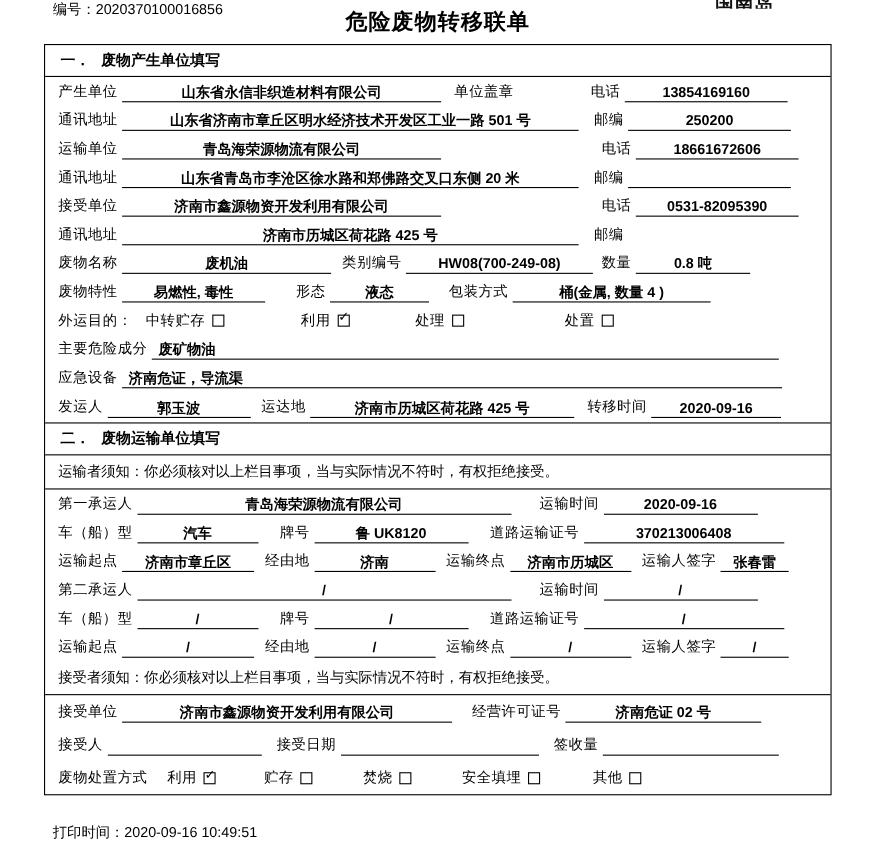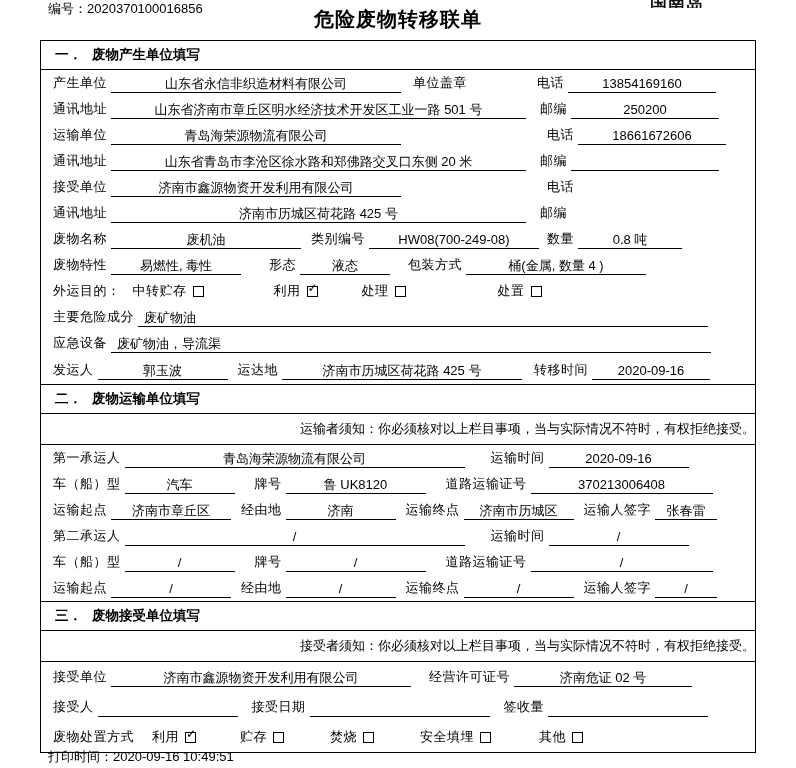--- a/index.html
+++ b/index.html
@@ -93,31 +93,31 @@
   .val {
     flex: none;
     border-bottom: 1px solid #000;
     text-align: center;
     font-size: 13px;
     height: 19px;
     line-height: 19px;
     margin: 0 4px;
     overflow: hidden;
     box-sizing: border-box;
+    font-weight: bold;
   }
   .val.left { text-align: left; padding-left: 6px; }
   .gap { flex: none; }
   .note-row {
     height: 30px;
     line-height: 30px;
     padding-left: 12px;
     font-size: 13px;
     border-bottom: 1px solid #000;
     border-top: 1px solid #000;
-    text-align: right;
   }
   .chk {
     display: inline-block;
     width: 11px;
     height: 11px;
     border: 1px solid #000;
     position: relative;
     vertical-align: -1px;
     margin-left: 6px;
     box-sizing: border-box;
@@ -189,20 +189,21 @@
         <span class="val" style="width:415px">山东省青岛市李沧区徐水路和郑佛路交叉口东侧 20 米</span>
         <span class="lbl" style="margin-left:10px">邮编</span>
         <span class="val" style="width:148px"></span>
       </div>
 
       <div class="row">
         <span class="lbl">接受单位</span>
         <span class="val" style="width:290px">济南市鑫源物资开发利用有限公司</span>
         <span class="gap" style="width:72px"></span>
         <span class="lbl" style="margin-left:70px">电话</span>
+        <span class="val" style="width:148px">0531-82095390</span>
       </div>
 
       <div class="row">
         <span class="lbl">通讯地址</span>
         <span class="val" style="width:415px">济南市历城区荷花路 425 号</span>
         <span class="lbl" style="margin-left:10px">邮编</span>
       </div>
 
       <div class="row">
         <span class="lbl">废物名称</span>
@@ -221,35 +222,35 @@
         <span class="lbl" style="margin-left:14px">包装方式</span>
         <span class="val" style="width:180px">桶(金属, 数量 4 )</span>
       </div>
 
       <div class="row">
         <span class="lbl">外运目的：</span>
         <span class="lbl" style="margin-left:12px">中转贮存</span>
         <span class="chk"></span>
         <span class="lbl" style="margin-left:70px">利用</span>
         <span class="chk on"></span>
-        <span class="lbl" style="margin-left:44px">处理</span>
+        <span class="lbl" style="margin-left:60px">处理</span>
         <span class="chk"></span>
         <span class="lbl" style="margin-left:92px">处置</span>
         <span class="chk"></span>
       </div>
 
       <div class="row">
         <span class="lbl">主要危险成分</span>
         <span class="val left" style="width:570px">废矿物油</span>
       </div>
 
 
       <div class="row">
         <span class="lbl">应急设备</span>
-        <span class="val left" style="width:600px">废矿物油，导流渠</span>
+        <span class="val left" style="width:600px">济南危证，导流渠</span>
       </div>
 
       <div class="row" style="height:28px">
         <span class="lbl">发运人</span>
         <span class="val" style="width:130px">郭玉波</span>
         <span class="lbl" style="margin-left:6px">运达地</span>
         <span class="val" style="width:240px">济南市历城区荷花路 425 号</span>
         <span class="lbl" style="margin-left:8px">转移时间</span>
         <span class="val" style="width:118px">2020-09-16</span>
       </div>
@@ -311,23 +312,20 @@
         <span class="val" style="width:120px">/</span>
         <span class="lbl" style="margin-left:6px">经由地</span>
         <span class="val" style="width:110px">/</span>
         <span class="lbl" style="margin-left:6px">运输终点</span>
         <span class="val" style="width:110px">/</span>
         <span class="lbl" style="margin-left:6px">运输人签字</span>
         <span class="val" style="width:62px">/</span>
       </div>
     </div>
 
-    <div class="sec-head sec3-head">
-      <span class="idx">三．</span><span>废物接受单位填写</span>
-    </div>
 
     <div class="note-row" style="border-top:none">接受者须知：你必须核对以上栏目事项，当与实际情况不符时，有权拒绝接受。</div>
 
     <div class="rows">
 
       <div class="row" style="height:30px">
         <span class="lbl">接受单位</span>
         <span class="val" style="width:300px">济南市鑫源物资开发利用有限公司</span>
         <span class="lbl" style="margin-left:14px">经营许可证号</span>
         <span class="val" style="width:178px">济南危证 02 号</span>

